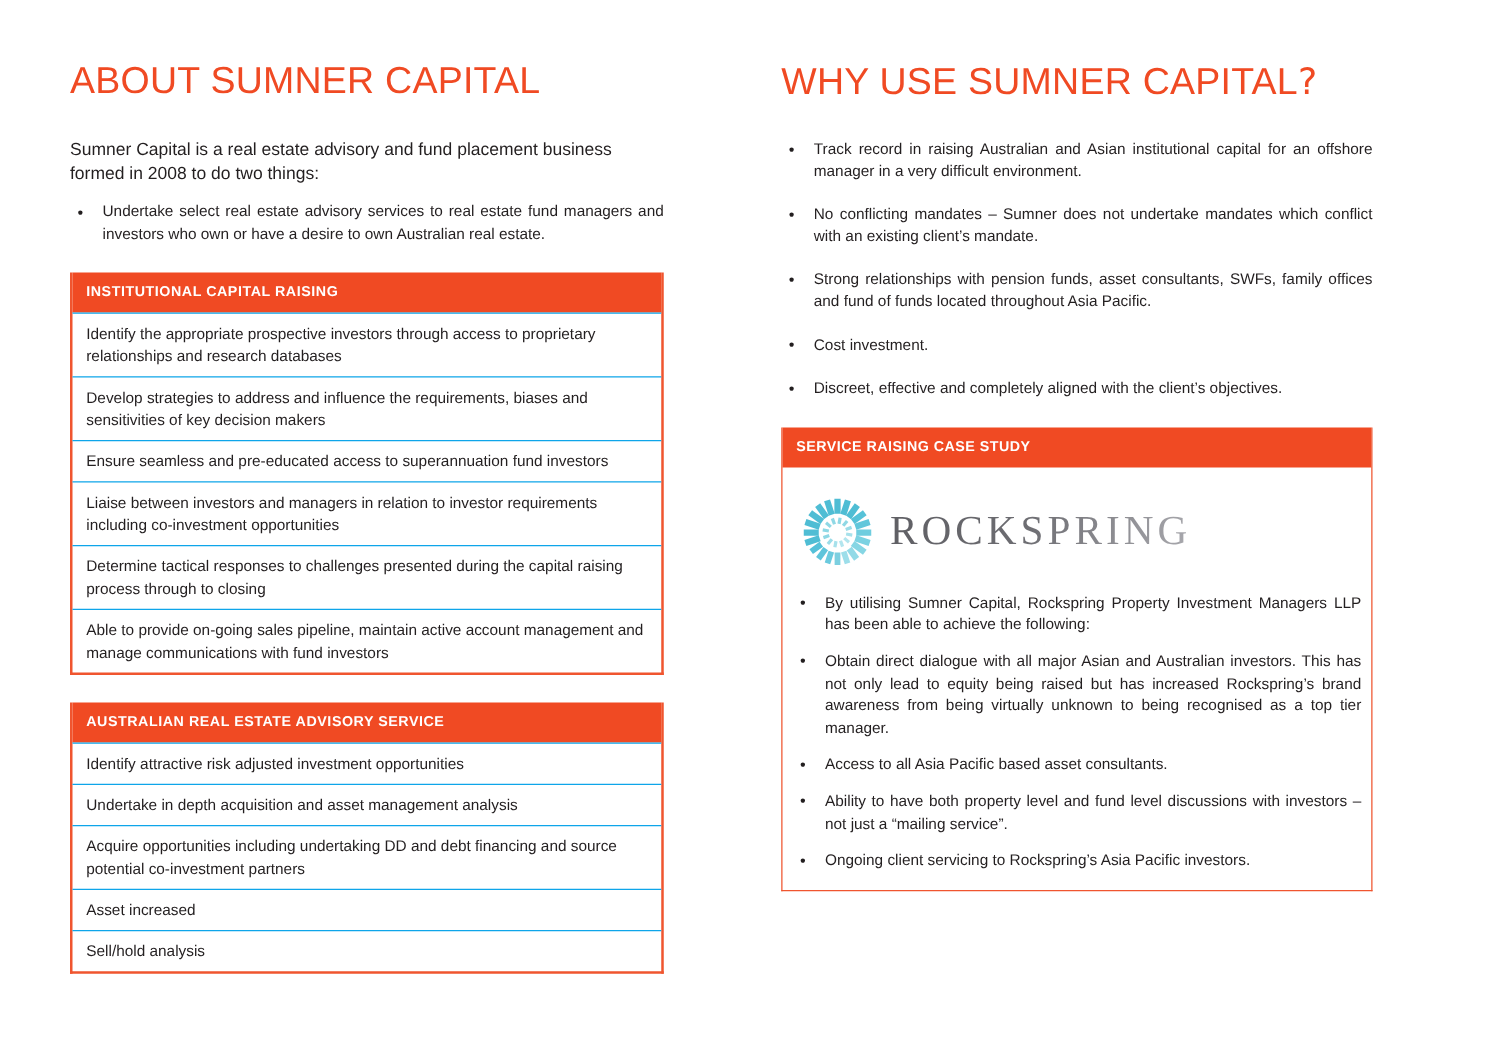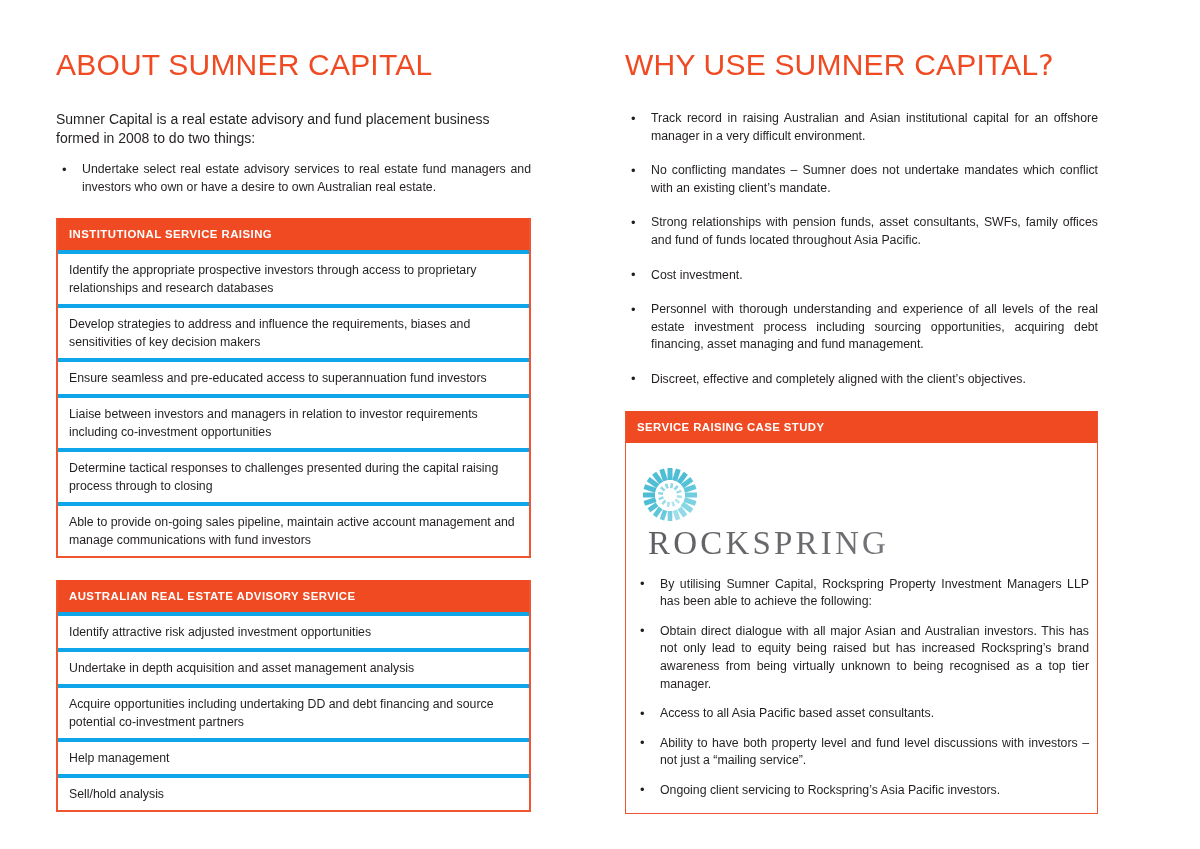--- a/index.html
+++ b/index.html
@@ -91,43 +91,43 @@
   .table-header {
     background: #f04a23;
     color: #ffffff;
     font-size: 11.4px;
     font-weight: bold;
     letter-spacing: 0.45px;
     padding: 9px 0 9px 11px;
     line-height: 14px;
   }
   .table-row {
-    border-top: 4px solid #0ea5e9;
+    border-top: 1px solid #0ea5e9;
     font-size: 12.3px;
     line-height: 18px;
     padding: 7px 12px 7px 11px;
     color: #231f20;
   }
   .table-row:first-of-type { border-top: none; }
 
   
   .case-study {
     margin-top: 22px;
     border: 1.5px solid #f0552f;
     border-top: none;
     background: #ffffff;
   }
   .case-study .table-header { letter-spacing: 0.4px; }
   .case-study-body { padding: 12px 8px 14px 8px; }
 
   
   .logo-row {
     display: flex;
+    align-items: center;
     padding: 8px 0 16px 4px;
-    flex-direction: column;
   }
   .logo-mark {
     width: 64px;
     height: 64px;
     flex: 0 0 auto;
   }
   .logo-word {
     margin-left: 10px;
     font-family: "Liberation Serif", serif;
     font-size: 33px;
@@ -155,50 +155,49 @@
 
     <h1 class="page-heading">ABOUT SUMNER CAPITAL</h1>
 
     <p class="body-para">Sumner Capital is a real estate advisory and fund placement business formed in 2008 to do two things:</p>
 
     <ul class="bullets loose">
       <li>Undertake select real estate advisory services to real estate fund managers and investors who own or have a desire to own Australian real estate.</li>
     </ul>
 
     <div class="data-table">
-      <div class="table-header">INSTITUTIONAL SERVICE RAISING</div>
+      <div class="table-header">INSTITUTIONAL CAPITAL RAISING</div>
       <div class="table-row">Identify the appropriate prospective investors through access to proprietary relationships and research databases</div>
       <div class="table-row">Develop strategies to address and influence the requirements, biases and sensitivities of key decision makers</div>
       <div class="table-row">Ensure seamless and pre-educated access to superannuation fund investors</div>
       <div class="table-row">Liaise between investors and managers in relation to investor requirements including co-investment opportunities</div>
       <div class="table-row">Determine tactical responses to challenges presented during the capital raising process through to closing</div>
       <div class="table-row">Able to provide on-going sales pipeline, maintain active account management and manage communications with fund investors</div>
     </div>
 
     <div class="data-table">
       <div class="table-header">AUSTRALIAN REAL ESTATE ADVISORY SERVICE</div>
       <div class="table-row">Identify attractive risk adjusted investment opportunities</div>
       <div class="table-row">Undertake in depth acquisition and asset management analysis</div>
       <div class="table-row">Acquire opportunities including undertaking DD and debt financing and source potential co-investment partners</div>
-      <div class="table-row">Help management</div>
+      <div class="table-row">Asset increased</div>
       <div class="table-row">Sell/hold analysis</div>
     </div>
 
   </div>
 
   <div class="col col-right">
 
     <h1 class="page-heading"><span>WHY USE SUMNER CAPITAL</span><span class="qmark">?</span></h1>
 
     <ul class="bullets loose">
       <li>Track record in raising Australian and Asian institutional capital for an offshore manager in a very difficult environment.</li>
       <li>No conflicting mandates – Sumner does not undertake mandates which conflict with an existing client’s mandate.</li>
       <li>Strong relationships with pension funds, asset consultants, SWFs, family offices and fund of funds located throughout Asia Pacific.</li>
       <li>Cost investment.</li>
-      <li>Personnel with thorough understanding and experience of all levels of the real estate investment process including sourcing opportunities, acquiring debt financing, asset managing and fund management.</li>
       <li>Discreet, effective and completely aligned with the client’s objectives.</li>
     </ul>
 
     <div class="case-study">
       <div class="table-header">SERVICE RAISING CASE STUDY</div>
 
       <div class="case-study-body">
 
         <div class="logo-row">
           <svg class="logo-mark" viewBox="0 0 64 64">

